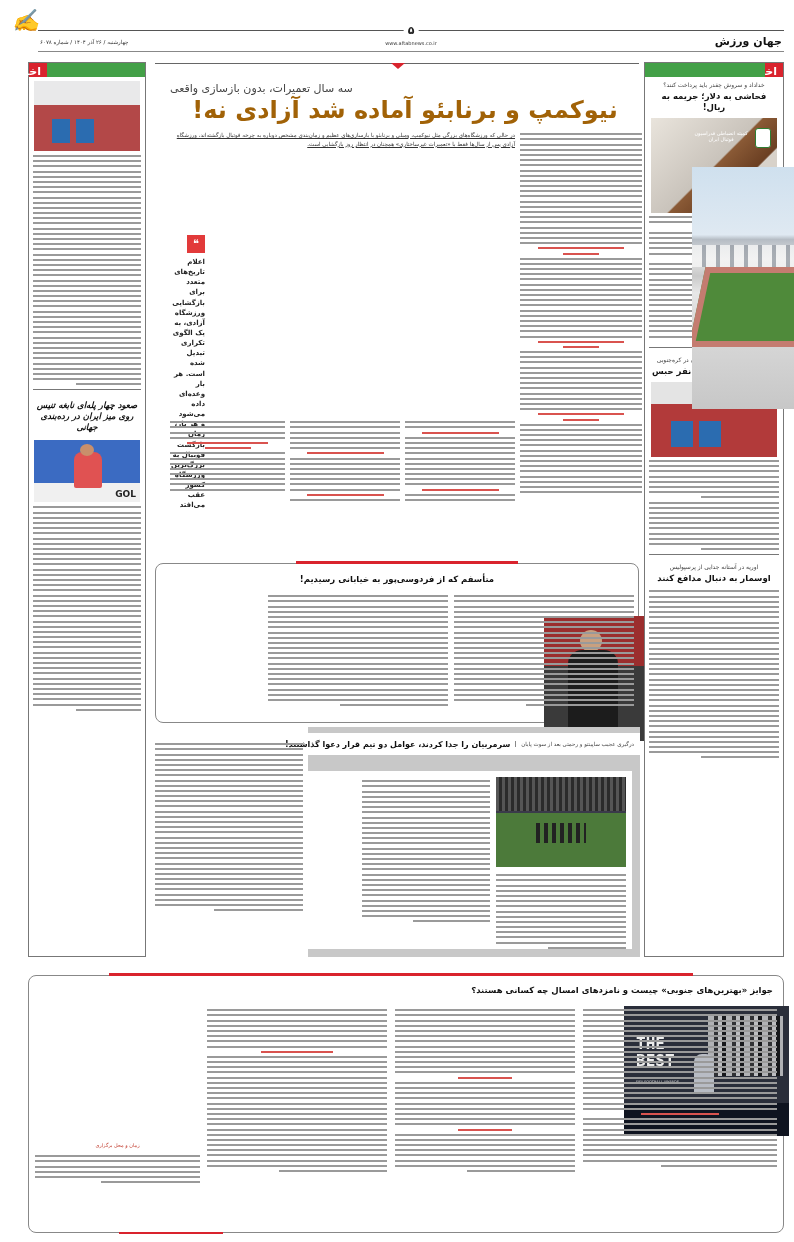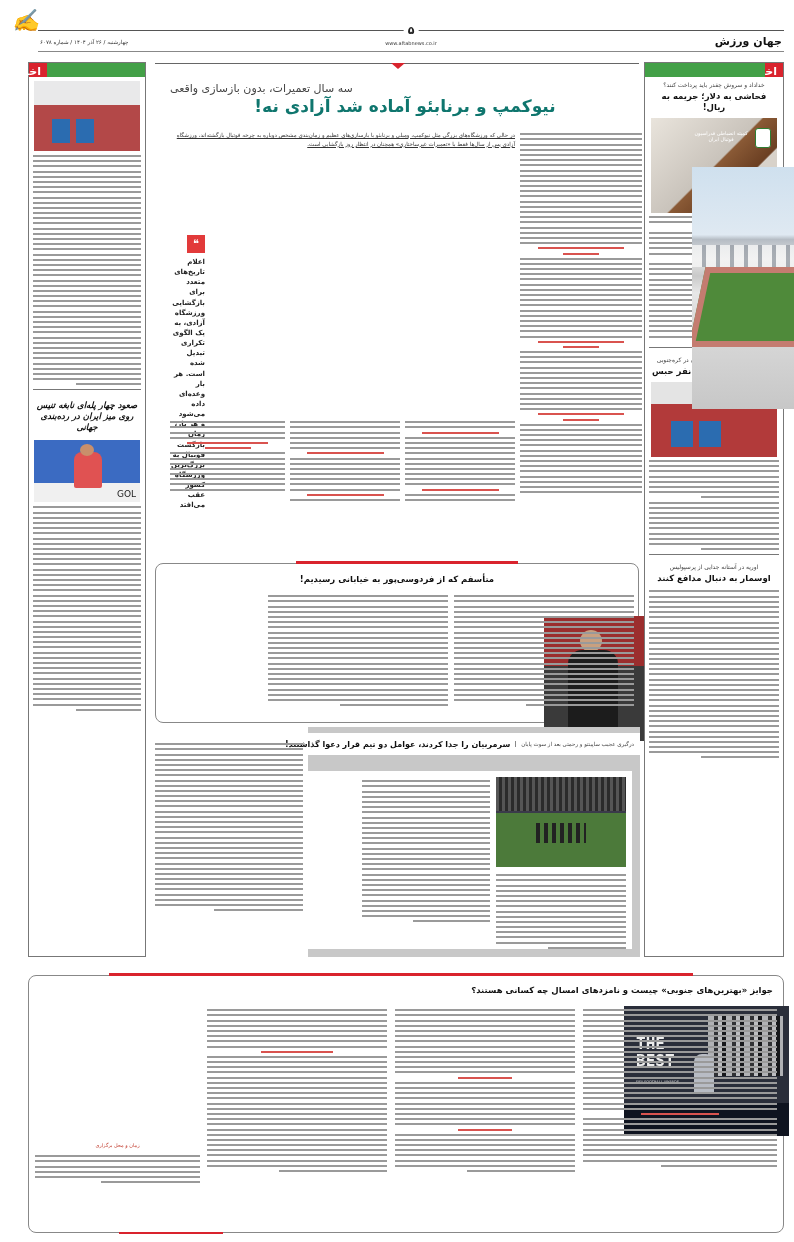--- a/index.html
+++ b/index.html
@@ -31,21 +31,21 @@
 
   .fake-text { padding: 0 4px; }
   .fake-text .ln { height: 2px; background: #9a9a9a; margin: 3.2px 0; }
   .fake-text .ln.short { width: 60%; margin-left: auto; }
   .fake-text .ln.red { background: #d9534f; width: 70%; margin-right: auto; margin-left: auto; }
 
   .divider { height: 1px; background: #777; margin: 4px 4px; }
 
   
   .main-kicker { left: 170px; width: 470px; top: 82px; text-align: left; font-size: 11px; color: #444; }
-  .main-title { left: 170px; width: 470px; top: 96px; text-align: center; font-size: 17px; font-weight: 900; color: #0f766e; }
+  .main-title { left: 170px; width: 470px; top: 96px; text-align: center; font-size: 24px; font-weight: 900; color: #a16207; }
   .red-triangle { left: 391px; top: 63px; width: 0; height: 0; border-left: 7px solid transparent; border-right: 7px solid transparent; border-top: 6px solid #d9232d; }
   .topline { left: 155px; right: 155px; top: 63px; height: 1px; background: #666; }
 
   .lede { left: 170px; width: 345px; top: 131px; font-size: 5.5px; color: #333; line-height: 1.6; text-align: right; text-decoration: underline; }
 
   .stadium { left: 205px; top: 167px; width: 307px; height: 242px; background:
     linear-gradient(180deg, #cfe0ee 0%, #dfe9f2 28%, #b5bcc4 30%, #e6e6e6 38%, #c9c9c9 45%, #e7e7e7 52%, #ddd 60%, #c7c7c7 100%); }
   .stadium .pitch { position: absolute; left: 5px; top: 100px; width: 190px; height: 80px; background: #4f8a3a; transform: skewX(-12deg); border: 6px solid #c47c70; }
   .stadium .tier { position:absolute; left:0; right:0; top: 78px; height: 22px; background: repeating-linear-gradient(90deg,#f5f5f5 0 10px,#9aa0a8 10px 14px); opacity: .8; }
 
@@ -233,21 +233,21 @@
       <div class="ln"></div>
       <div class="ln"></div>
       <div class="ln"></div>
       <div class="ln short"></div>
   </div>
   <div class="divider"></div>
   <div class="head-sm" style="padding-top:6px;font-style:italic;">صعود چهار پله‌ای نابغه تنیس روی میز ایران در رده‌بندی جهانی</div>
   <div class="photo" style="margin:4px 5px; height:62px; background:linear-gradient(180deg,#3b6bc2 0 70%,#f0f0f0 70% 100%);">
     <div style="position:absolute; left:40px; top:12px; width:28px; height:36px; background:#e05252; border-radius:8px 8px 2px 2px;"></div>
     <div style="position:absolute; left:46px; top:4px; width:14px; height:12px; background:#c98f6b; border-radius:50%;"></div>
-    <div style="position:absolute; right:4px; bottom:3px; font-size:9px; font-weight:normal; color:#222; direction:ltr;">GOL</div>
+    <div style="position:absolute; right:4px; bottom:3px; font-size:9px; font-weight:bold; color:#222; direction:ltr;">GOL</div>
   </div>
   <div class="fake-text">
     <div class="ln"></div>
       <div class="ln"></div>
       <div class="ln"></div>
       <div class="ln"></div>
       <div class="ln"></div>
       <div class="ln"></div>
       <div class="ln"></div>
       <div class="ln"></div>

